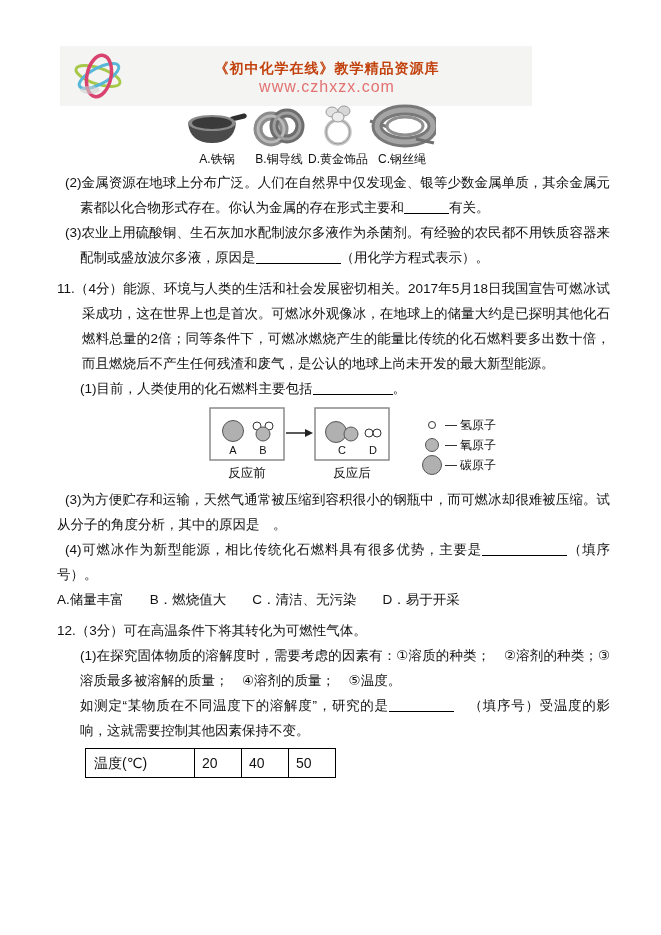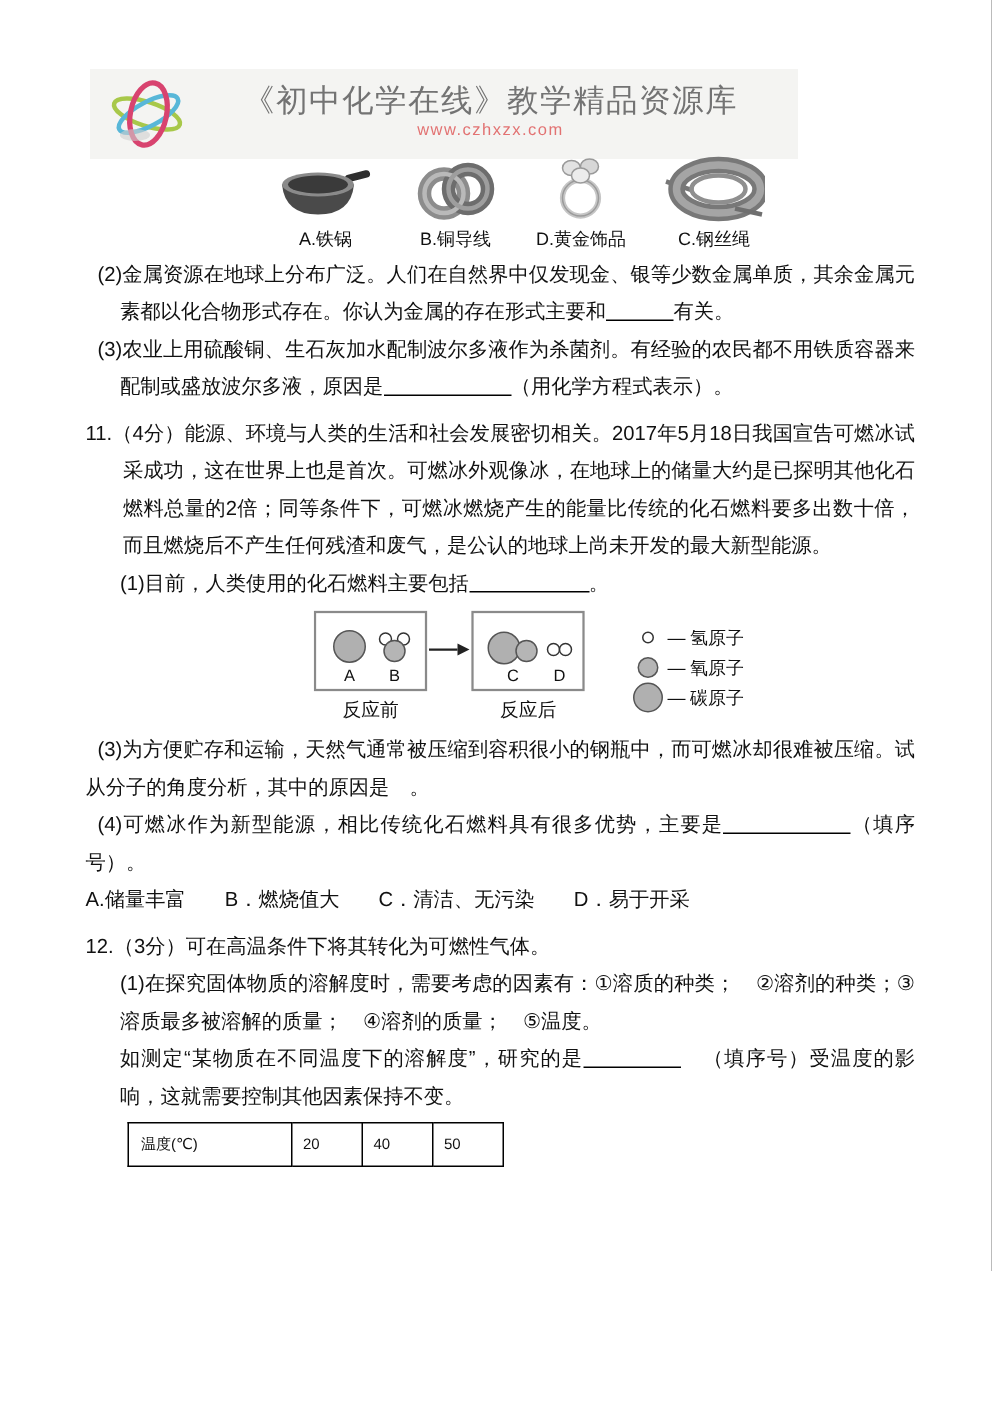--- a/index.html
+++ b/index.html
@@ -4,26 +4,26 @@
 <style>
   html,body{margin:0;padding:0;background:#888;}
   .page{position:relative;width:661px;height:935px;background:#ffffff;overflow:hidden;
         font-family:"Liberation Sans","DejaVu Sans",sans-serif;color:#111;}
 
   
   .hdr{position:absolute;left:60px;top:46px;width:472px;height:60px;background:#f4f4f2;
        display:flex;align-items:center;}
   .hdr .logo{margin-left:8px;flex:0 0 auto;}
   .brand{flex:1;text-align:center;padding-right:10px;}
-  .brand-title{font-size:21px;font-weight:normal;color:#737373;letter-spacing:1px;line-height:22px;}
-  .brand-url{font-size:11px;color:#e27272;letter-spacing:1px;line-height:16px;}
+  .brand-title{font-size:14px;font-weight:bold;color:#c2410c;letter-spacing:1px;line-height:22px;}
+  .brand-url{font-size:16px;color:#e27272;letter-spacing:1px;line-height:16px;}
 
   
   .figs{position:absolute;left:184px;top:104px;width:326px;height:64px;
-        display:flex;justify-content:space-between;align-items:flex-end;}
+        display:flex;align-items:flex-end;}
   .fig{display:flex;flex-direction:column;align-items:center;}
   .figcap{font-size:12px;color:#111;margin-top:2px;white-space:nowrap;}
 
   
   .doc{position:absolute;left:57px;top:170px;width:553px;font-size:13.5px;line-height:25px;
        text-align:justify;}
   .para{margin:0;}
   .hang{padding-left:25px;text-indent:-25px;}   
   .ml{margin-left:23px;}                         
   .out{margin-left:23px;text-indent:-15px;}      
@@ -37,21 +37,21 @@
   .diagram{display:flex;align-items:center;gap:12px;margin:4px 0 2px 152px;height:80px;}
   .legend{display:flex;flex-direction:column;justify-content:center;gap:3px;}
   .lrow{display:flex;align-items:center;height:17px;font-size:12px;line-height:17px;}
   .sw{display:inline-block;border-radius:50%;box-sizing:border-box;margin-right:4px;}
   .sw-h{width:8px;height:8px;border:1px solid #333;background:#fff;margin-left:7px;margin-right:9px;}
   .sw-o{width:14px;height:14px;border:1px solid #555;background:#b5b5b5;margin-left:4px;margin-right:6px;}
   .sw-c{width:20px;height:20px;border:1px solid #555;background:#b0b0b0;margin-left:1px;margin-right:3px;}
   .ldash{margin-right:3px;}
 
   
-  table.sol{border-collapse:collapse;margin:5px 0 0 28px;font-size:10px;}
+  table.sol{border-collapse:collapse;margin:5px 0 0 28px;font-size:14px;}
   table.sol th,table.sol td{border:1.5px solid #000;height:28px;font-weight:normal;}
   table.sol th{width:92px;text-align:left;padding:0 8px;}
   table.sol td{width:32px;text-align:left;padding:0 7px;}
 </style>
 </head>
 <body>
 
 <div class="page">
 
   <div class="hdr">

